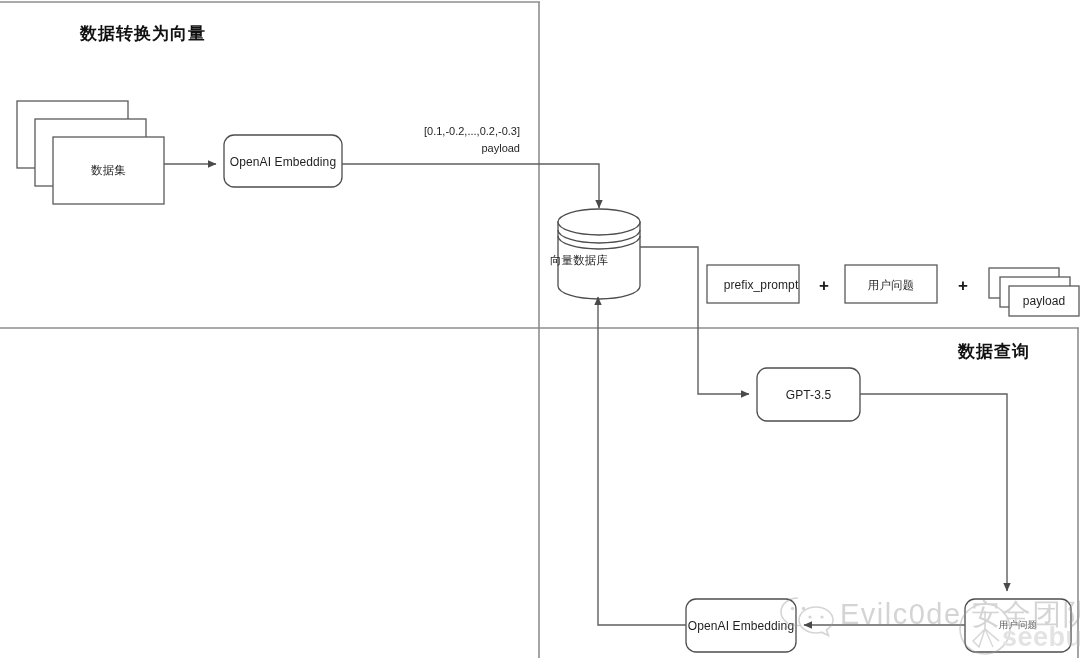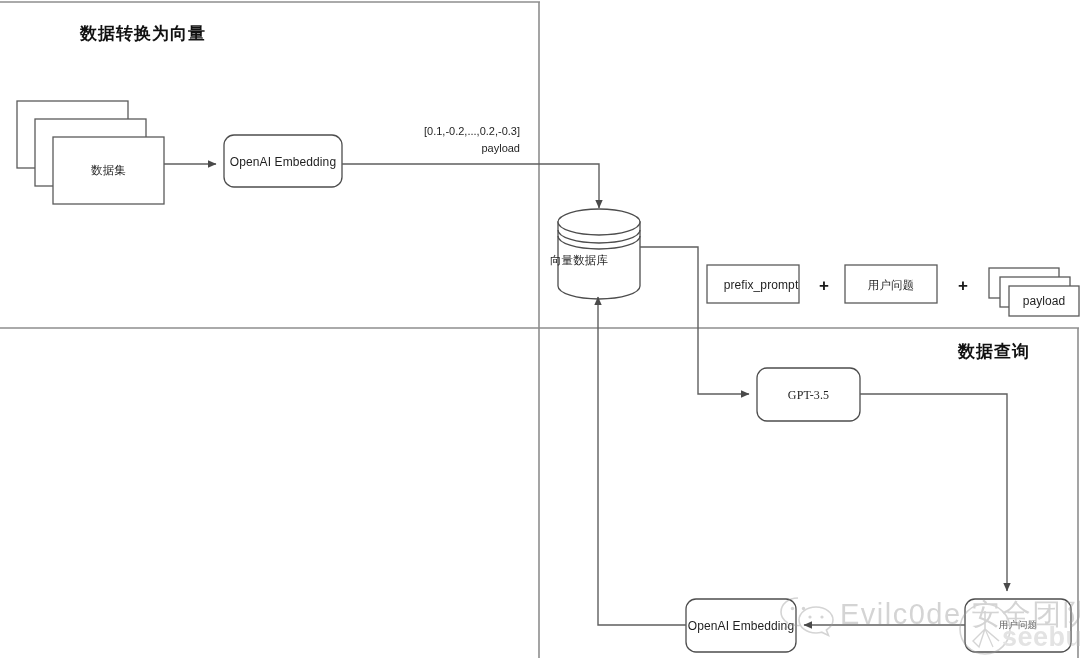--- a/index.html
+++ b/index.html
@@ -165,21 +165,21 @@
   <div class="node-label" style="left:707px; top:278px; width:92px;padding-left:8px;">prefix_prompt</div>
 
   <div class="plus-sign" style="left:819px; top:277px;">+</div>
 
   <div class="node-label cjk" style="left:845px; top:278px; width:92px;">用户问题</div>
 
   <div class="plus-sign" style="left:958px; top:277px;">+</div>
 
   <div class="node-label" style="left:1009px; top:294px; width:70px;">payload</div>
 
-  <div class="node-label" style="left:757px; top:388px; width:103px;font-family:Liberation Serif, serif;">GPT-3.5</div>
+  <div class="node-label" style="left:757px; top:388px; width:103px;">GPT-3.5</div>
 
   <div class="node-label" style="left:686px; top:619px; width:110px;">OpenAI Embedding</div>
 
   <div class="node-label cjk" style="left:965px; top:619px; width:106px; font-size:9.5px; color:#5b5b5b;">用户问题</div>
 
   <div class="edge-label" style="left:390px; top:123px; width:130px;">
     <div>[0.1,-0.2,...,0.2,-0.3]</div>
     <div>payload</div>
   </div>
 

